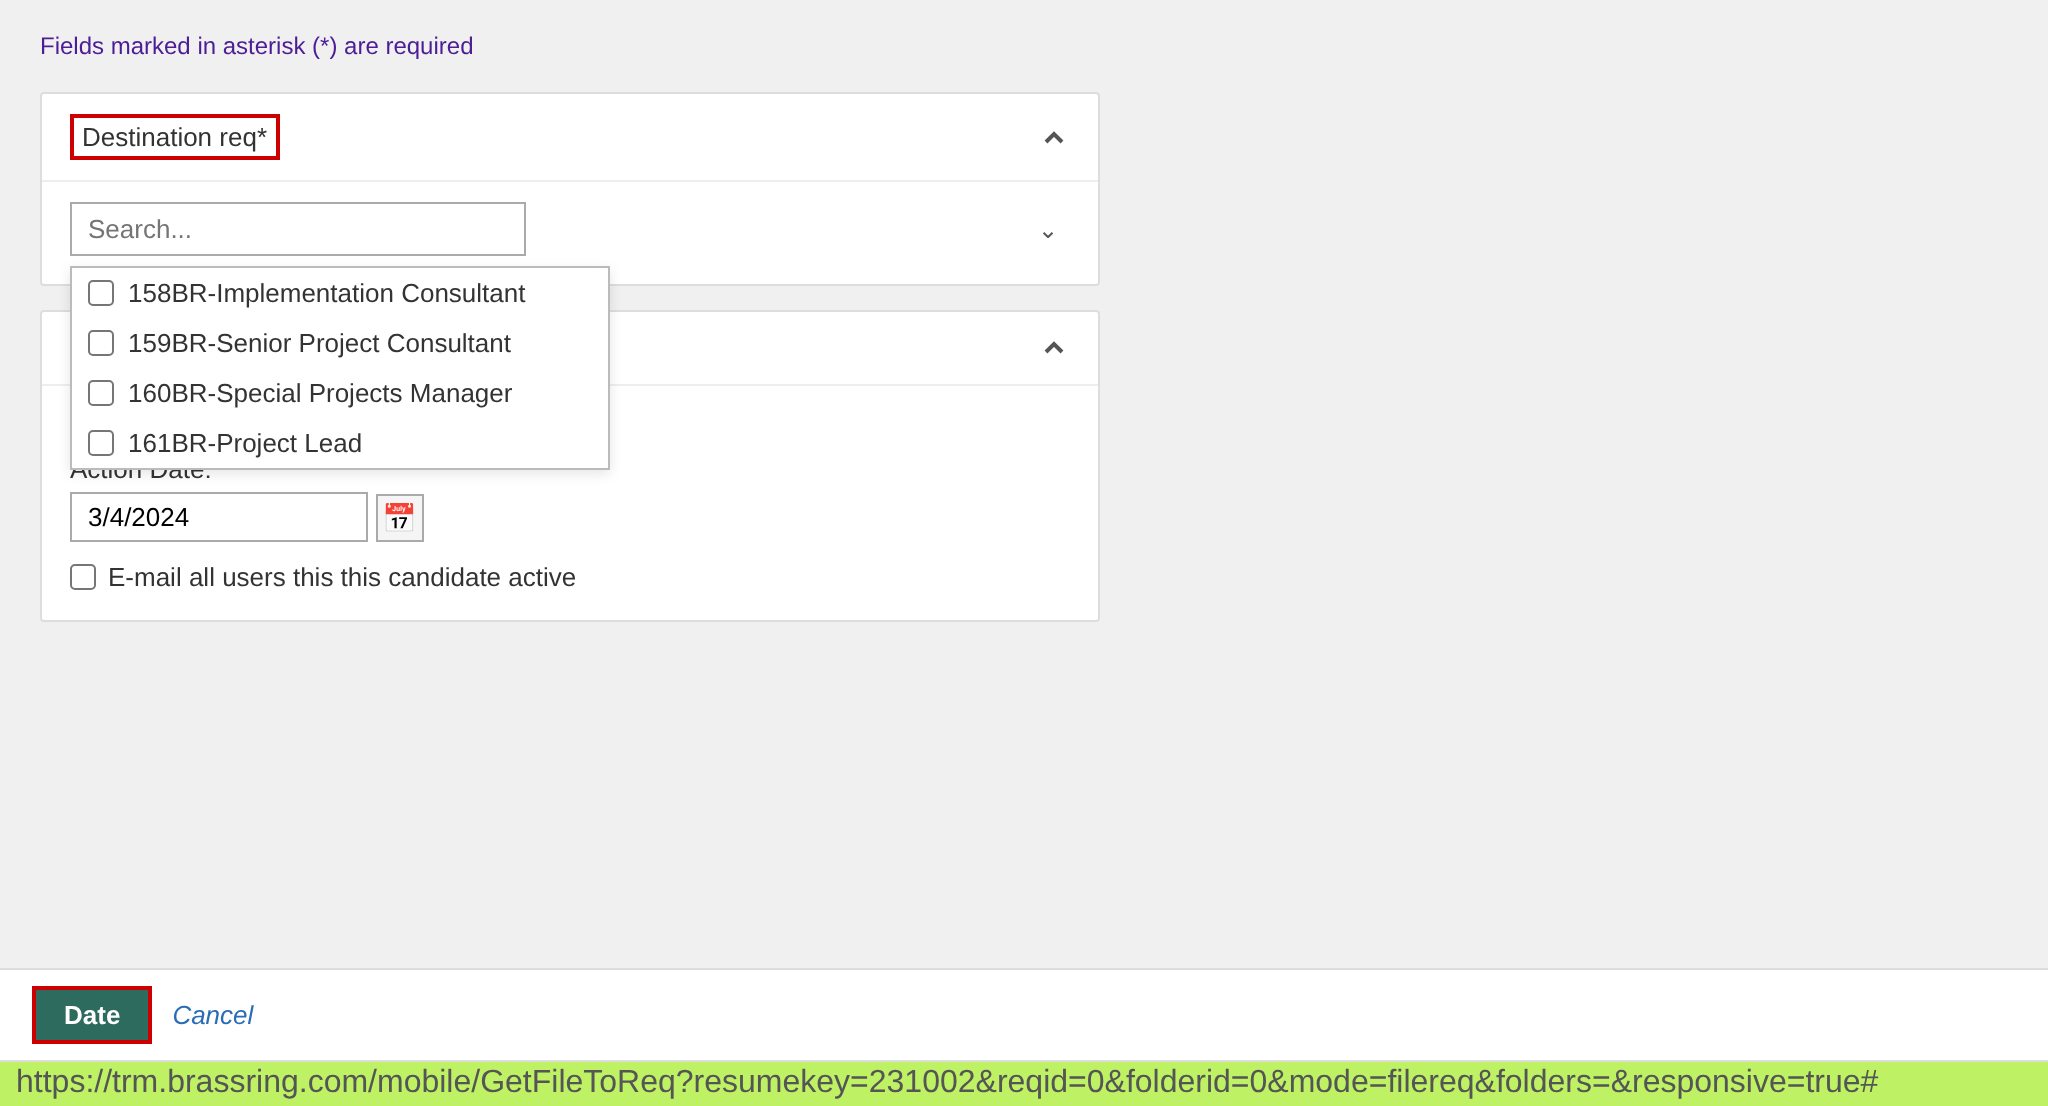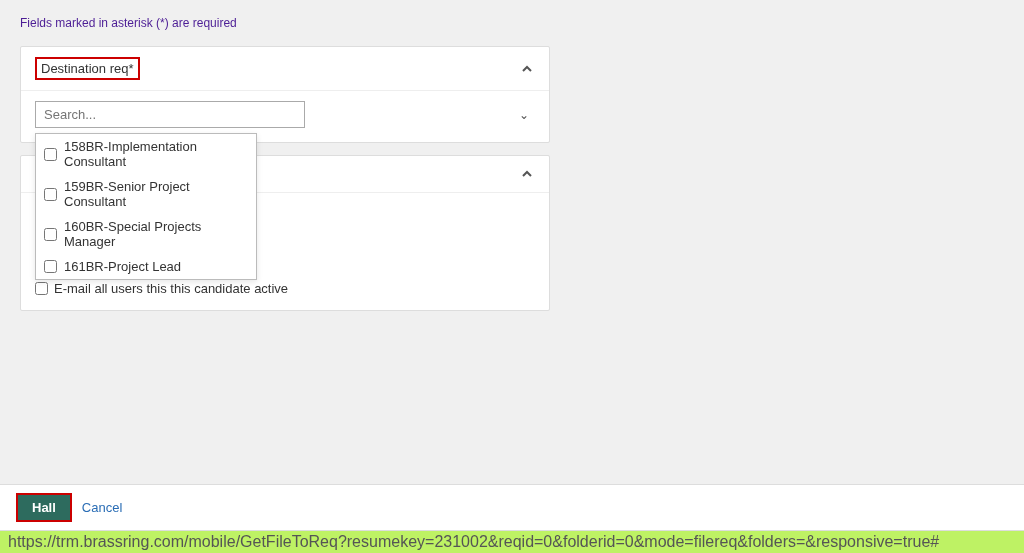--- a/index.html
+++ b/index.html
@@ -58,41 +58,41 @@
     }
     .section-body {
       padding: 10px 14px 14px;
       position: relative;
     }
     .search-container {
       position: relative;
       margin-bottom: 0;
     }
     .search-input {
-      width: 270px;
+      width: 228px;
       padding: 5px 28px 5px 8px;
       border: 1px solid #aaa;
       font-size: 13px;
       color: #888;
       outline: none;
     }
     .search-chevron {
       position: absolute;
       right: 6px;
       top: 50%;
       transform: translateY(-50%);
       pointer-events: none;
       color: #555;
       font-size: 12px;
     }
     .dropdown-list {
       position: absolute;
       top: 32px;
       left: 0;
-      width: 222px;
+      width: 270px;
       background: #fff;
       border: 1px solid #bbb;
       z-index: 10;
       box-shadow: 0 2px 6px rgba(0,0,0,0.1);
     }
     .dropdown-item {
       display: flex;
       align-items: center;
       padding: 5px 8px;
       font-size: 13px;
@@ -164,20 +164,21 @@
       font-size: 13px;
       cursor: pointer;
       font-weight: bold;
       outline: none;
     }
     .cancel-link {
       color: #2a6db5;
       text-decoration: none;
       font-size: 13px;
       cursor: pointer;
+      font-style: italic;
     }
     .status-bar {
       background: #bef264;
       border-top: 1px solid #ddd;
       padding: 2px 8px;
       font-size: 16px;
       color: #555;
     }
   </style>
 </head>
@@ -239,16 +240,16 @@
       </div>
       <div class="email-row">
         <input type="checkbox" style="">
         <span>E-mail all users this this candidate active</span>
       </div>
     </div>
   </div>
 </div>
 
 <div class="footer">
-  <button class="file-button">Hall</button>
+  <button class="file-button">Date</button>
   <a class="cancel-link" href="#">Cancel</a>
 </div>
 <div class="status-bar">https://trm.brassring.com/mobile/GetFileToReq?resumekey=231002&amp;reqid=0&amp;folderid=0&amp;mode=filereq&amp;folders=&amp;responsive=true#</div>
 
 </body></html>

